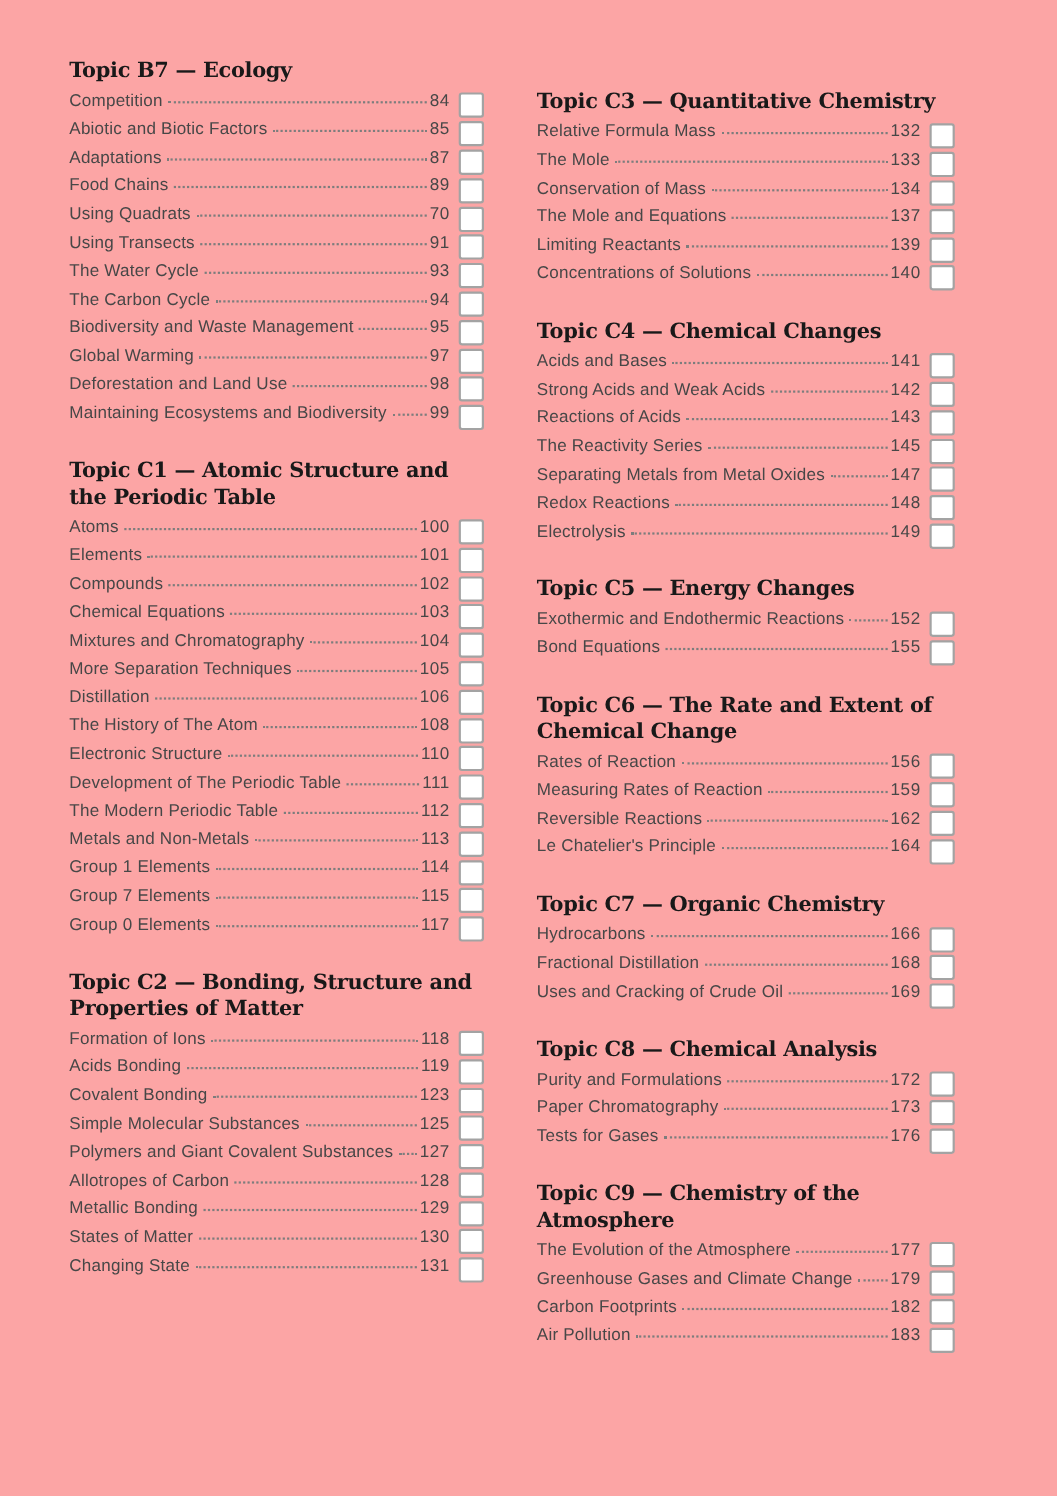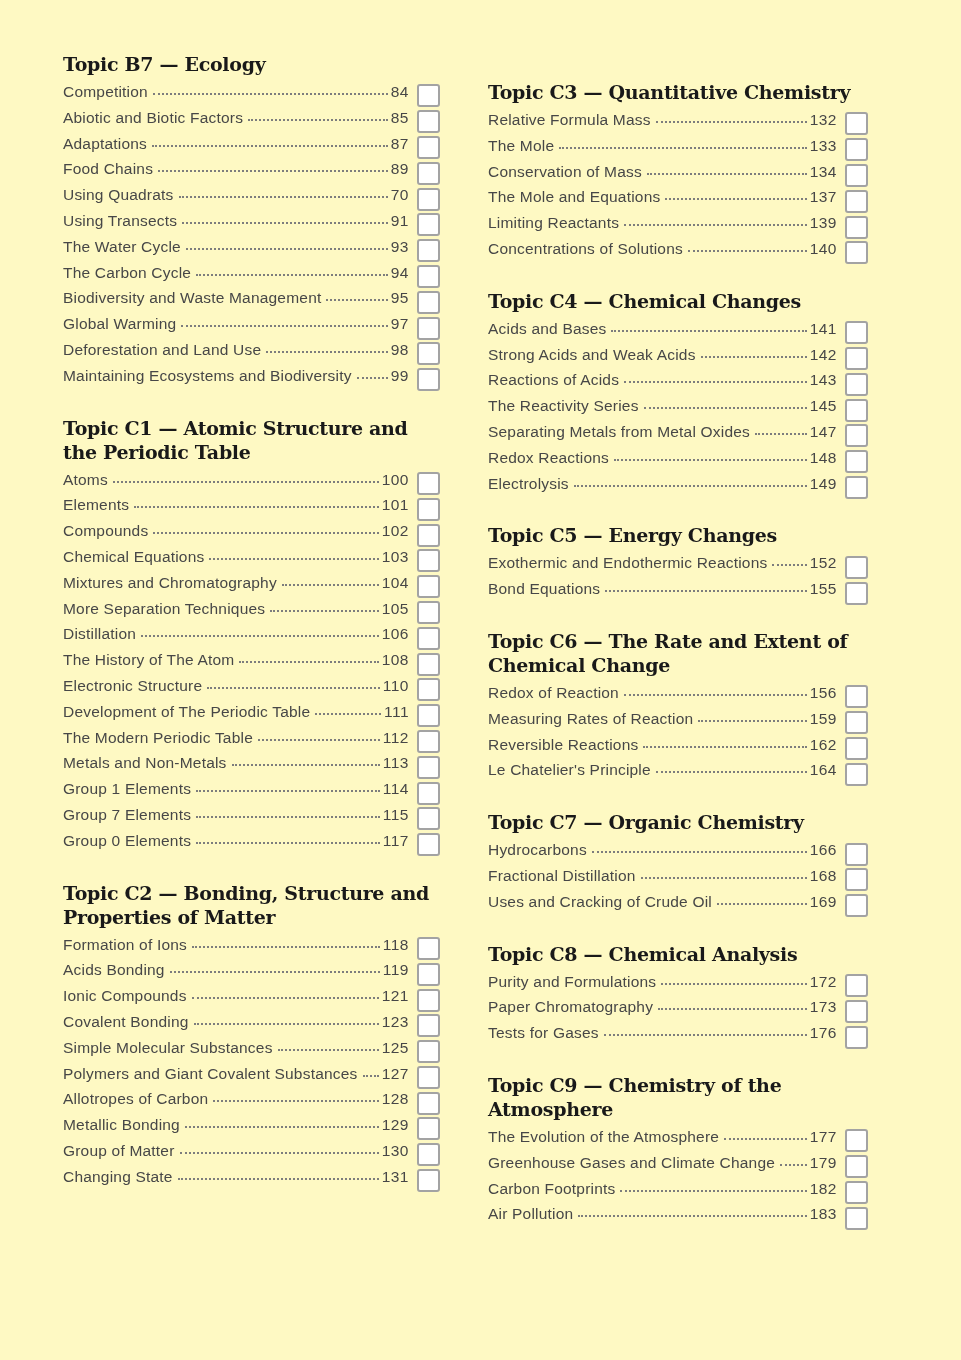--- a/index.html
+++ b/index.html
@@ -4,21 +4,21 @@
 <style>
   html, body {
     margin: 0;
     padding: 0;
     background: #ffffff;
   }
   .page {
     position: relative;
     width: 961px;
     height: 1360px;
-    background: #fef9c3;
+    background: #fca5a5;
     overflow: hidden;
     font-family: "Liberation Sans", sans-serif;
   }
   .col {
     position: absolute;
     top: 52px;
   }
   .col-left  { left: 63px;  width: 377px; }
   .col-right { left: 488px; width: 380px; margin-top: 28px; }
 
@@ -284,26 +284,20 @@
     <span class="checkbox"></span>
   </div>
 
   <div class="entry">
     <span class="entry-label">Acids Bonding</span>
     <span class="leader"></span>
     <span class="entry-page">119</span>
     <span class="checkbox"></span>
   </div>
 
-  <div class="entry">
-    <span class="entry-label">Ionic Compounds</span>
-    <span class="leader"></span>
-    <span class="entry-page">121</span>
-    <span class="checkbox"></span>
-  </div>
 
   <div class="entry">
     <span class="entry-label">Covalent Bonding</span>
     <span class="leader"></span>
     <span class="entry-page">123</span>
     <span class="checkbox"></span>
   </div>
 
   <div class="entry">
     <span class="entry-label">Simple Molecular Substances</span>
@@ -327,21 +321,21 @@
   </div>
 
   <div class="entry">
     <span class="entry-label">Metallic Bonding</span>
     <span class="leader"></span>
     <span class="entry-page">129</span>
     <span class="checkbox"></span>
   </div>
 
   <div class="entry">
-    <span class="entry-label">Group of Matter</span>
+    <span class="entry-label">States of Matter</span>
     <span class="leader"></span>
     <span class="entry-page">130</span>
     <span class="checkbox"></span>
   </div>
 
   <div class="entry">
     <span class="entry-label">Changing State</span>
     <span class="leader"></span>
     <span class="entry-page">131</span>
     <span class="checkbox"></span>
@@ -467,21 +461,21 @@
     <span class="entry-page">155</span>
     <span class="checkbox"></span>
   </div>
 </div>
   </section>
 
   <section class="topic-section">
     <h2 class="topic-title">Topic C6 — The Rate and Extent of Chemical Change</h2>
     <div class="entries">
   <div class="entry">
-    <span class="entry-label">Redox of Reaction</span>
+    <span class="entry-label">Rates of Reaction</span>
     <span class="leader"></span>
     <span class="entry-page">156</span>
     <span class="checkbox"></span>
   </div>
 
   <div class="entry">
     <span class="entry-label">Measuring Rates of Reaction</span>
     <span class="leader"></span>
     <span class="entry-page">159</span>
     <span class="checkbox"></span>

